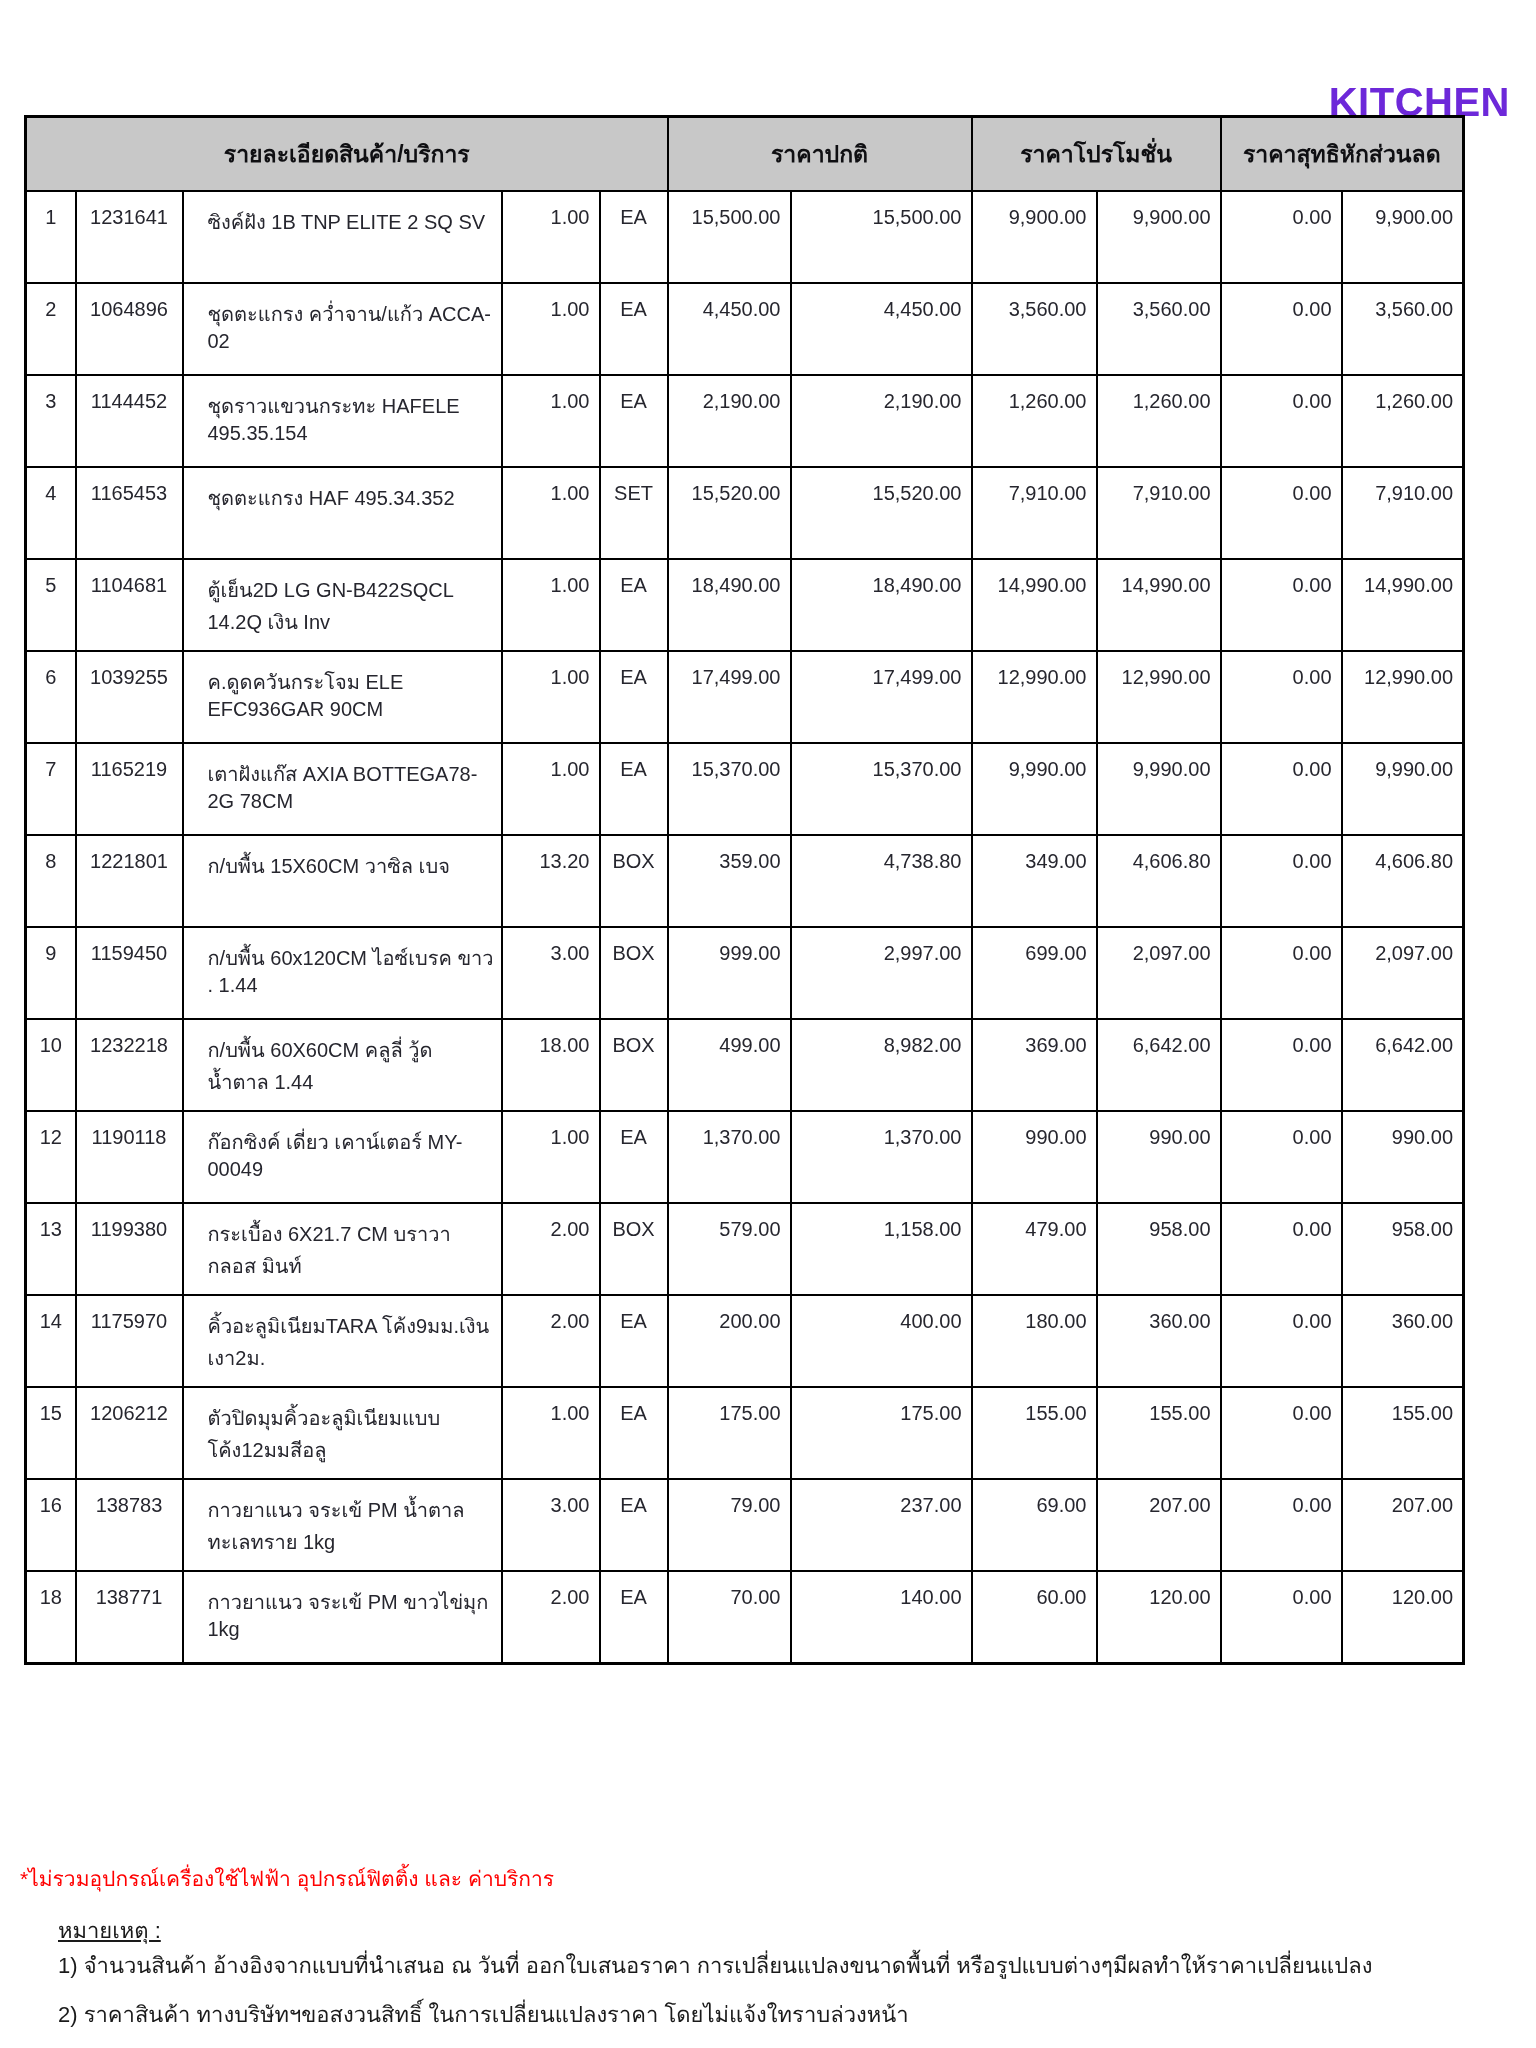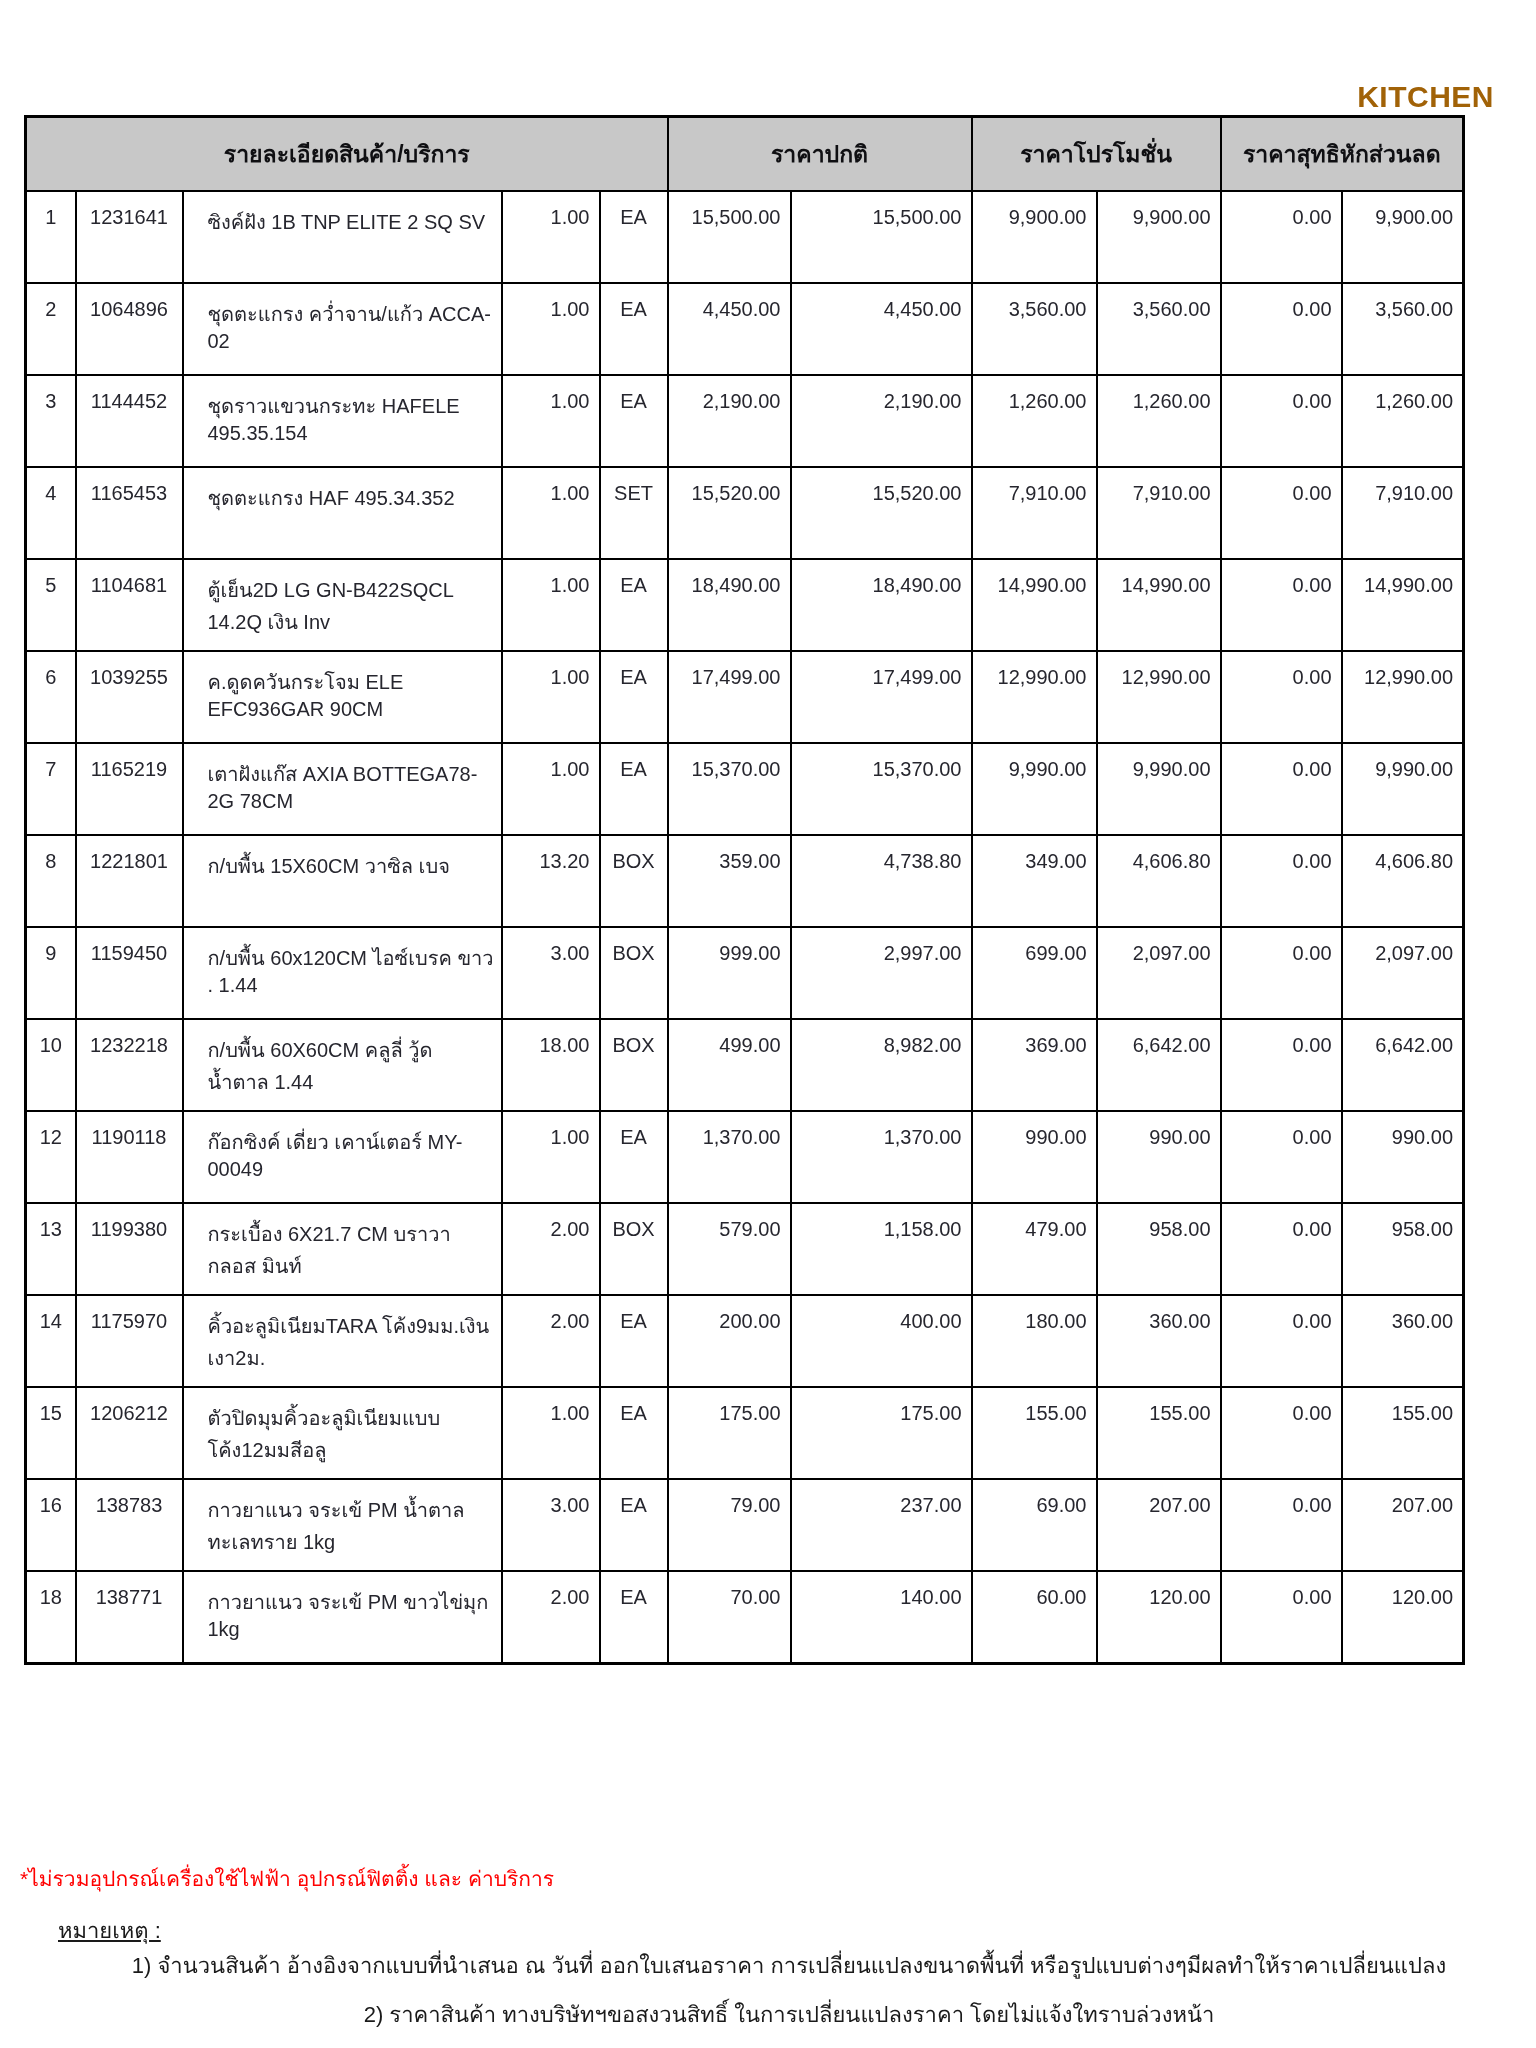--- a/index.html
+++ b/index.html
@@ -7,24 +7,24 @@
     width: 1536px; height: 2048px;
     background: #ffffff;
     font-family: "Liberation Sans", "DejaVu Sans", sans-serif;
     position: relative;
     overflow: hidden;
   }
   .page { position: absolute; inset: 0; }
 
   .title {
     position: absolute;
-    top: 80px; right: 42px;
-    font-size: 30px;
+    top: 80px; right: 26px;
+    font-size: 40px;
     font-weight: bold;
-    color: #a16207;
+    color: #6d28d9;
     letter-spacing: 0.5px;
   }
 
   table.price-table {
     position: absolute;
     top: 115px; left: 24px;
     width: 1438px;
     border-collapse: collapse;
     table-layout: fixed;
     border: 3px solid #000;
@@ -65,21 +65,20 @@
   .notes-title {
     margin-left: 38px;
     font-size: 22px;
     text-decoration: underline;
   }
   .note-line {
     margin-left: 38px;
     font-size: 22px;
     margin-bottom: 14px;
     white-space: nowrap;
-    text-align: center;
   }
 </style>
 </head>
 <body>
 
 <div class="page">
 
   <div class="title">KITCHEN</div>
 
   <table class="price-table">

